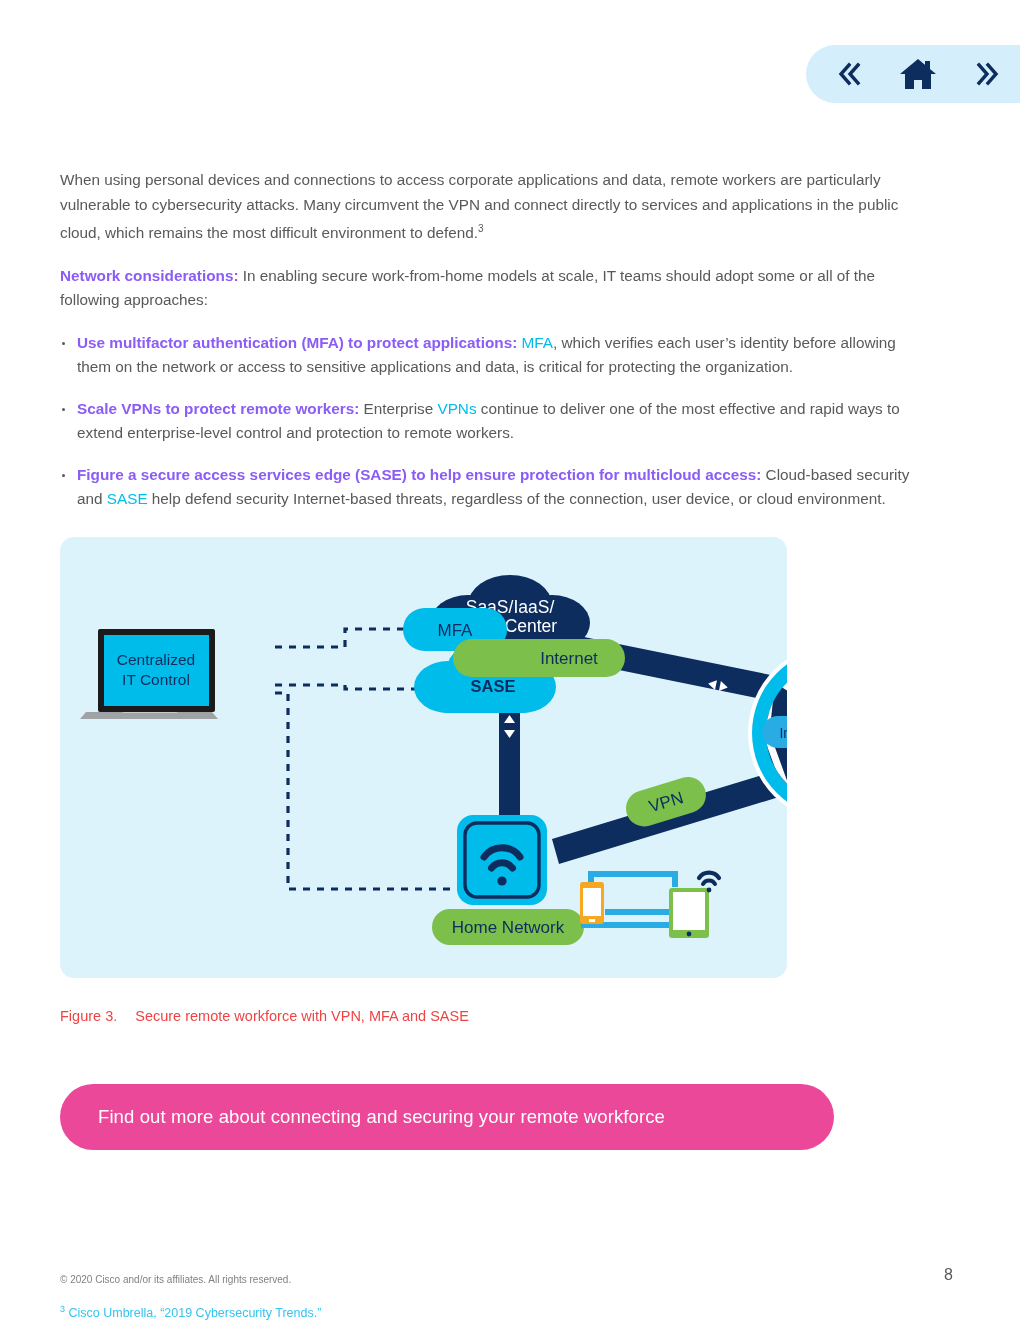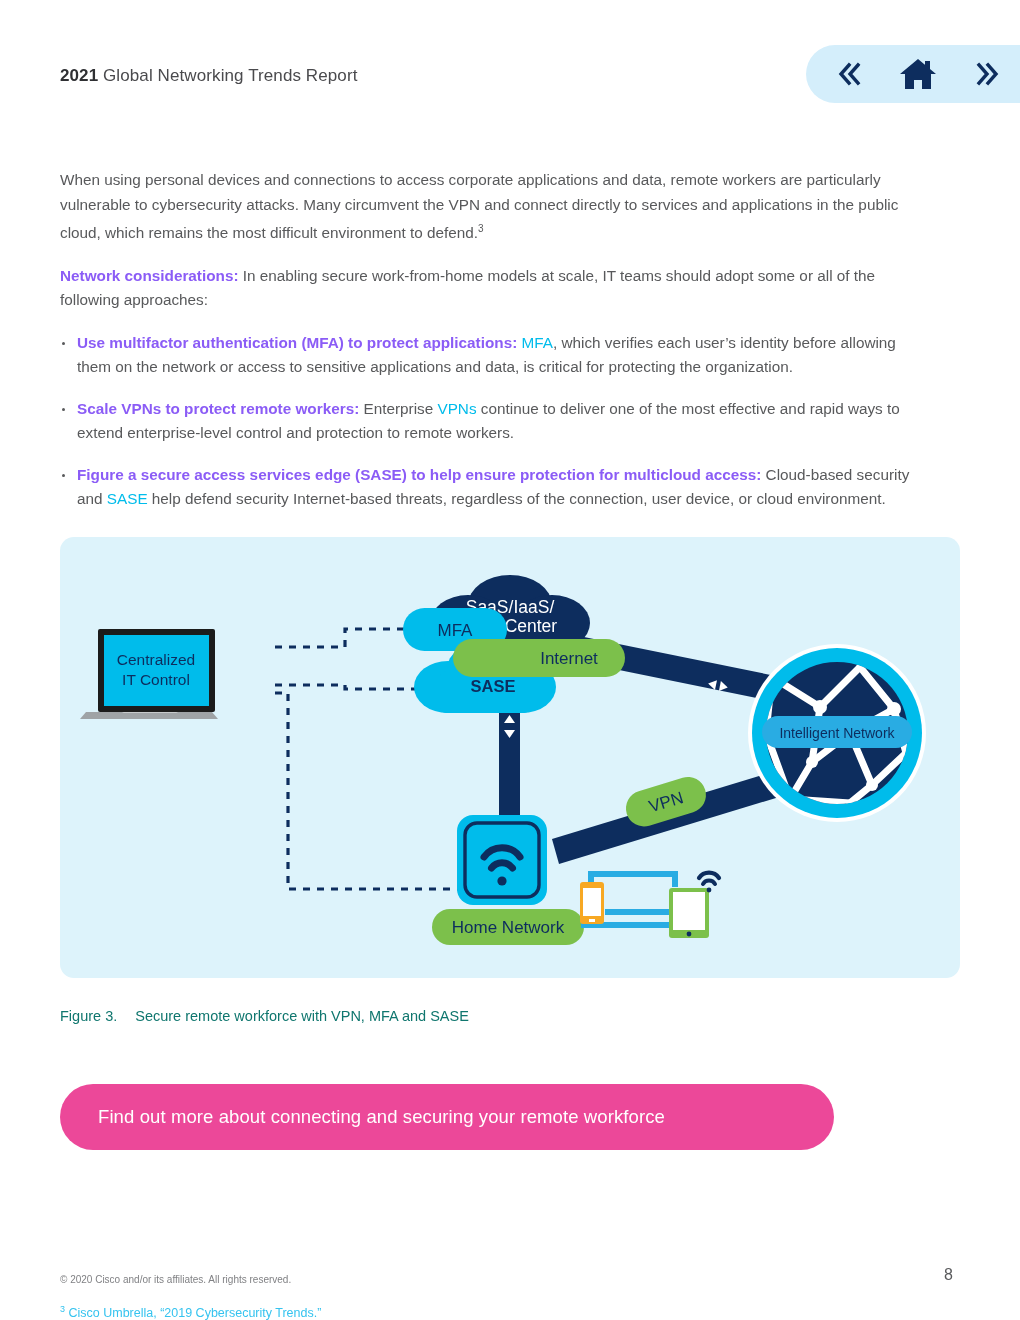--- a/index.html
+++ b/index.html
@@ -100,34 +100,34 @@
     height: 3px;
     background: #58595b;
     border-radius: 50%;
   }
 
   
   .figure-panel {
     position: absolute;
     left: 60px;
     top: 537px;
-    width: 900px;
+    width: 727px;
     height: 441px;
     background: #ddf3fb;
     border-radius: 14px;
     overflow: hidden;
   }
   .figure-panel svg { display: block; }
 
   .fig-caption {
     position: absolute;
     left: 60px;
     top: 1008px;
     font-size: 14.5px;
-    color: #0f766e;
+    color: #ef4444;
   }
   .fig-caption .fig-num { margin-right: 18px; }
 
   
   .cta-button {
     position: absolute;
     left: 60px;
     top: 1084px;
     width: 774px;
     height: 66px;
@@ -165,23 +165,20 @@
     left: 944px;
     top: 1266px;
     font-size: 16px;
     color: #58595b;
   }
 </style>
 </head>
 <body>
 
 <div class="page-header">
-  <div class="header-title">
-    <span class="year">2021</span><span> Global Networking Trends Report</span>
-  </div>
 
   <div class="nav-pill">
     <div class="nav-btn">
       <span>
         <svg width="30" height="26" viewBox="0 0 30 26">
           <path d="M14 4 L6 13 L14 22" fill="none" stroke="#0d2d5e" stroke-width="3.4" stroke-linecap="square" stroke-linejoin="miter"></path>
           <path d="M23 4 L15 13 L23 22" fill="none" stroke="#0d2d5e" stroke-width="3.4" stroke-linecap="square" stroke-linejoin="miter"></path>
         </svg>
       </span>
     </div>

